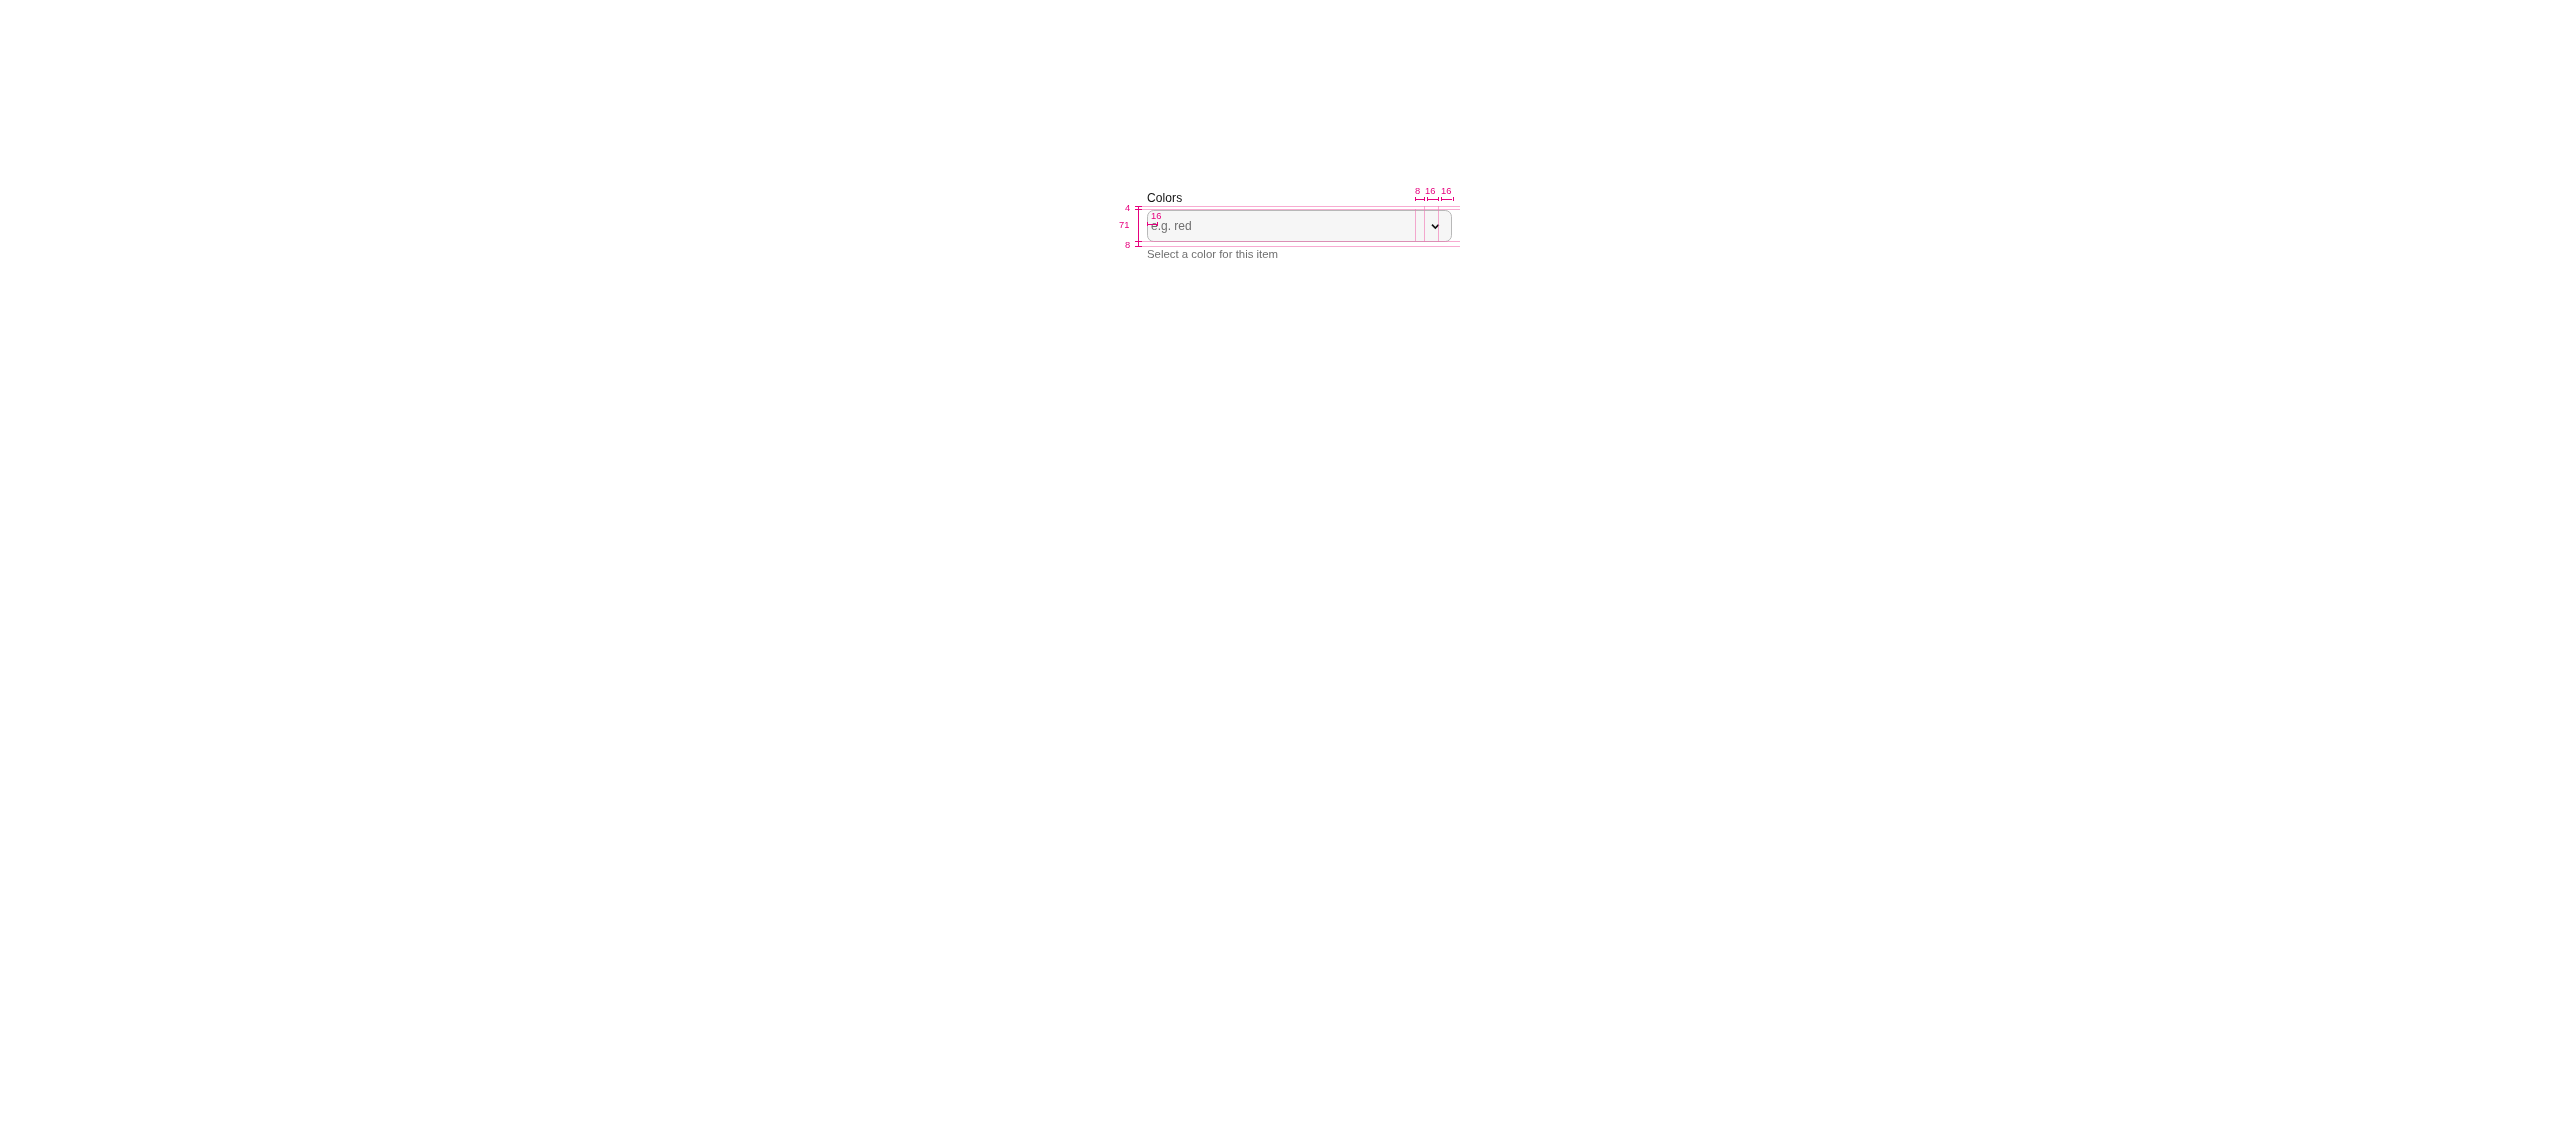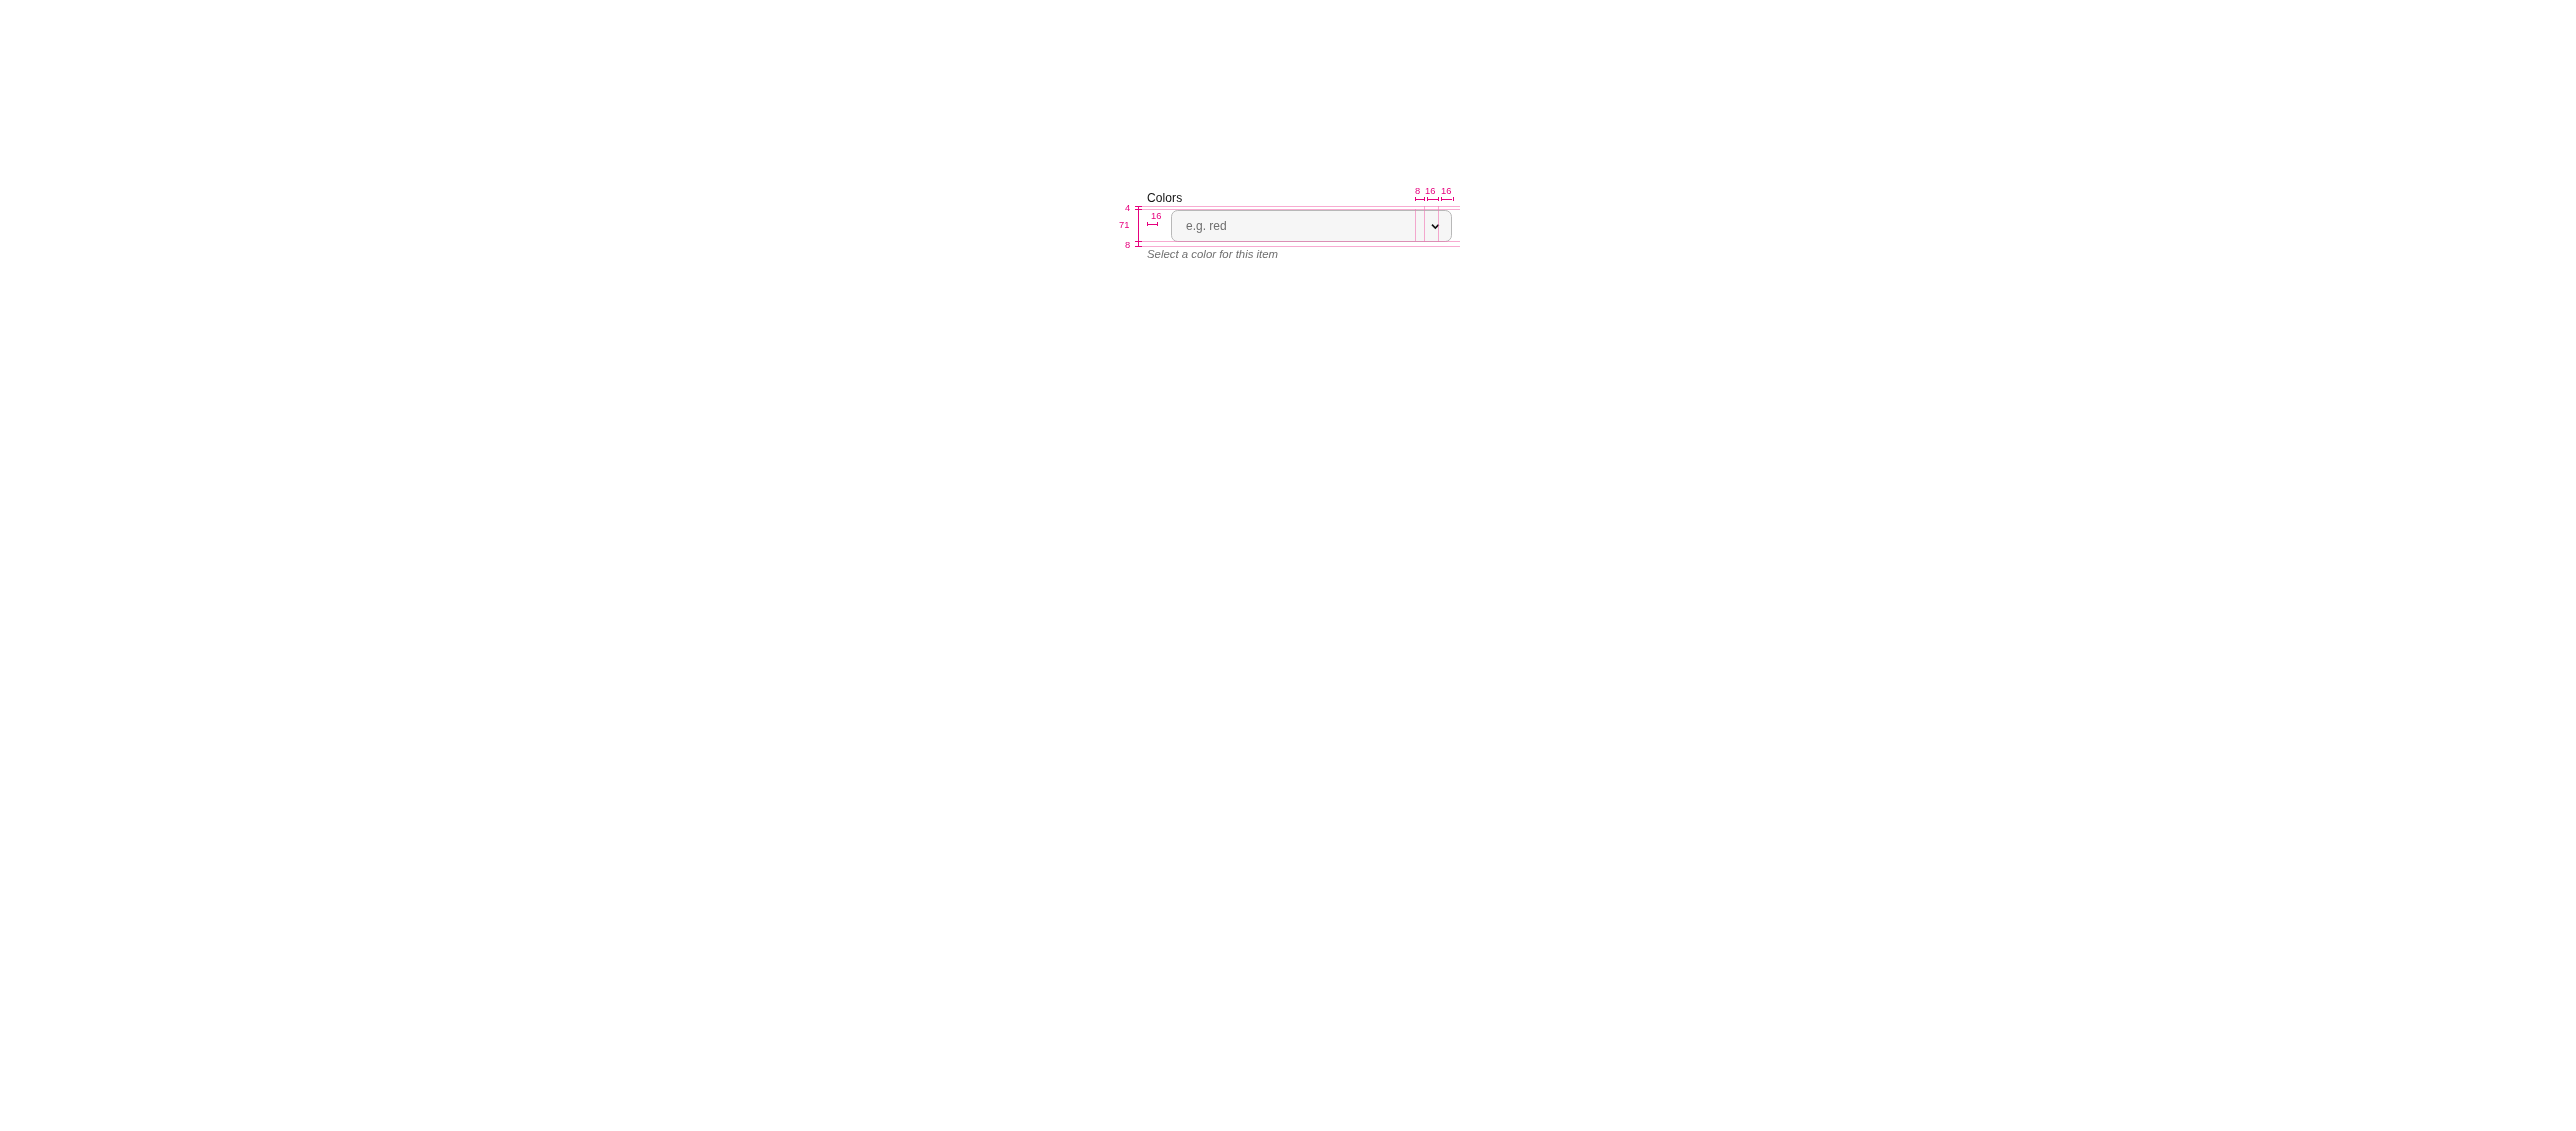--- a/index.html
+++ b/index.html
@@ -33,23 +33,22 @@
     letter-spacing: 0.1px;
   }
   .combobox {
     position: relative;
     height: 32px;
     border: 0.7px solid #b8b8b8;
     border-radius: 6.7px;
     background: #f6f6f6;
     display: flex;
     align-items: center;
-    padding-left: 14px;
+    padding-left: 3px;
     padding-right: 27px; 
-    margin-left: 24px;
   }
   .combobox .placeholder {
     color: #6f6f6f;
     font-size: 12px;
   }
   .combobox .chevron {
     position: absolute;
     right: 10.7px;
     top: 50%;
     transform: translateY(-50%);
@@ -64,21 +63,20 @@
     height: 10.7px;
     stroke: #111111;
     stroke-width: 2.5;
     fill: none;
   }
   .helper-text {
     margin-top: 5.4px;
     font-size: 11.4px;
     color: #6f6f6f;
     line-height: 14.8px;
-    font-style: italic;
   }
   .anno-text  { position: absolute; font-size: 9.4px; font-weight: 500; color: #e6007e; line-height: 10.7px; white-space: nowrap; }
   .tick       { position: absolute; background: #e6007e; }
 
   
   .guide-h {
     position: absolute;
     left: 366px;
     width: 321px;
     height: 0.7px;

